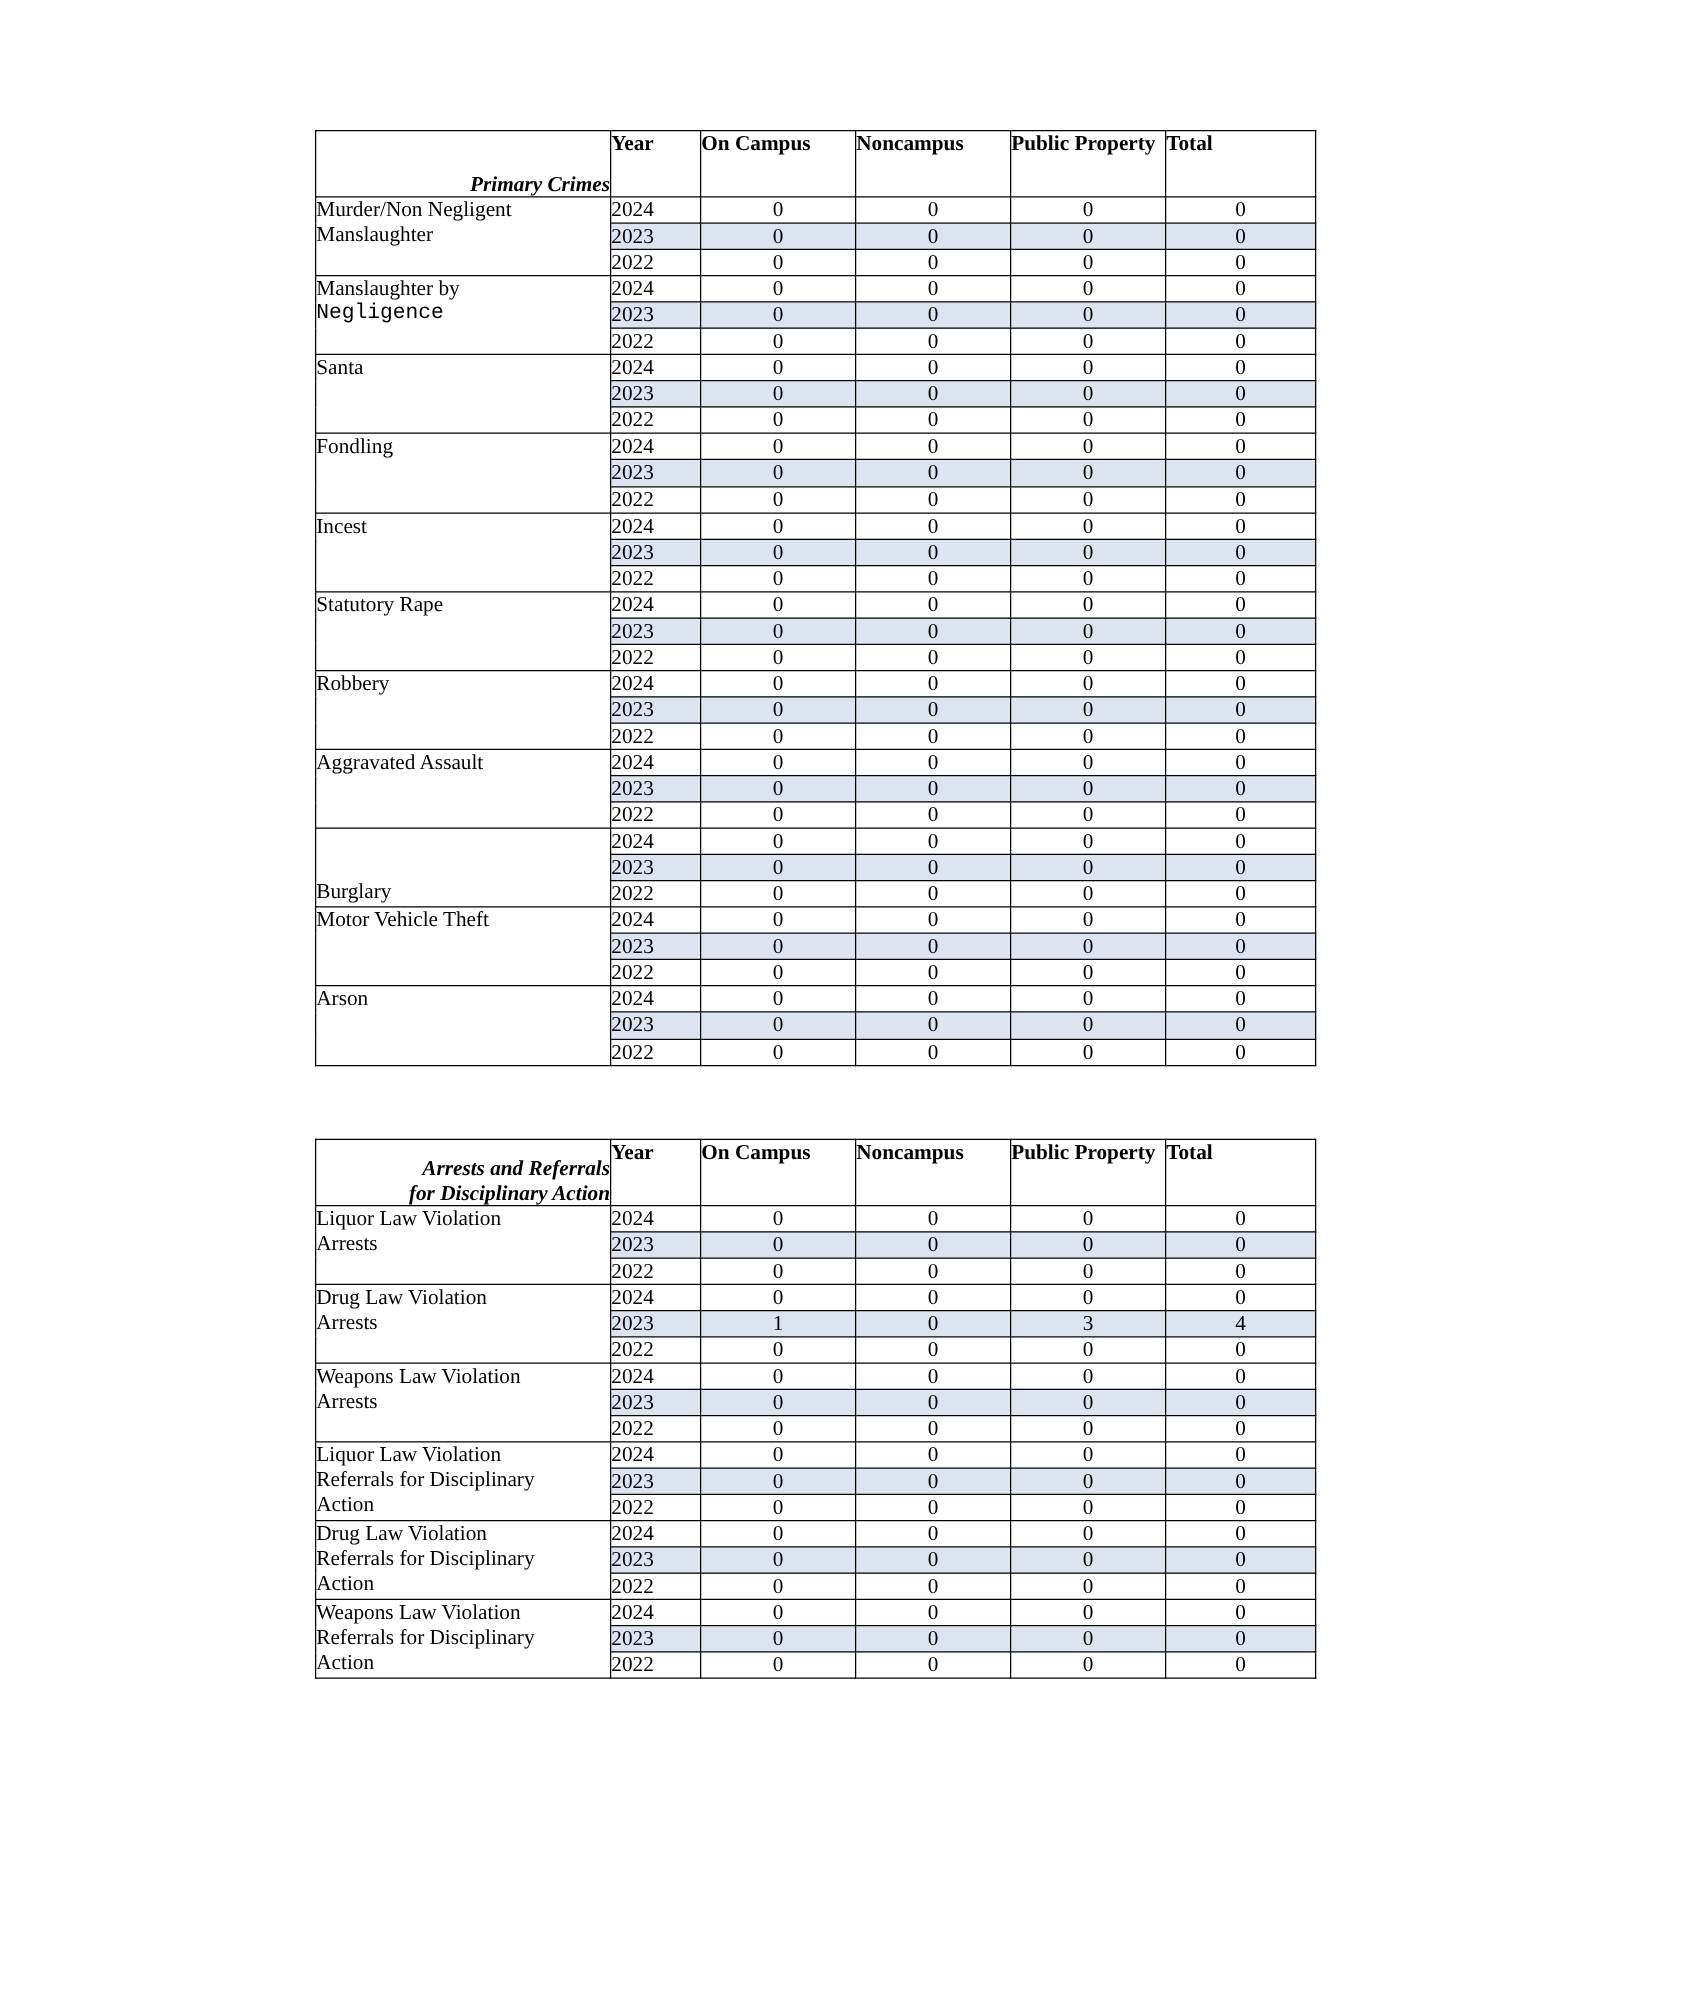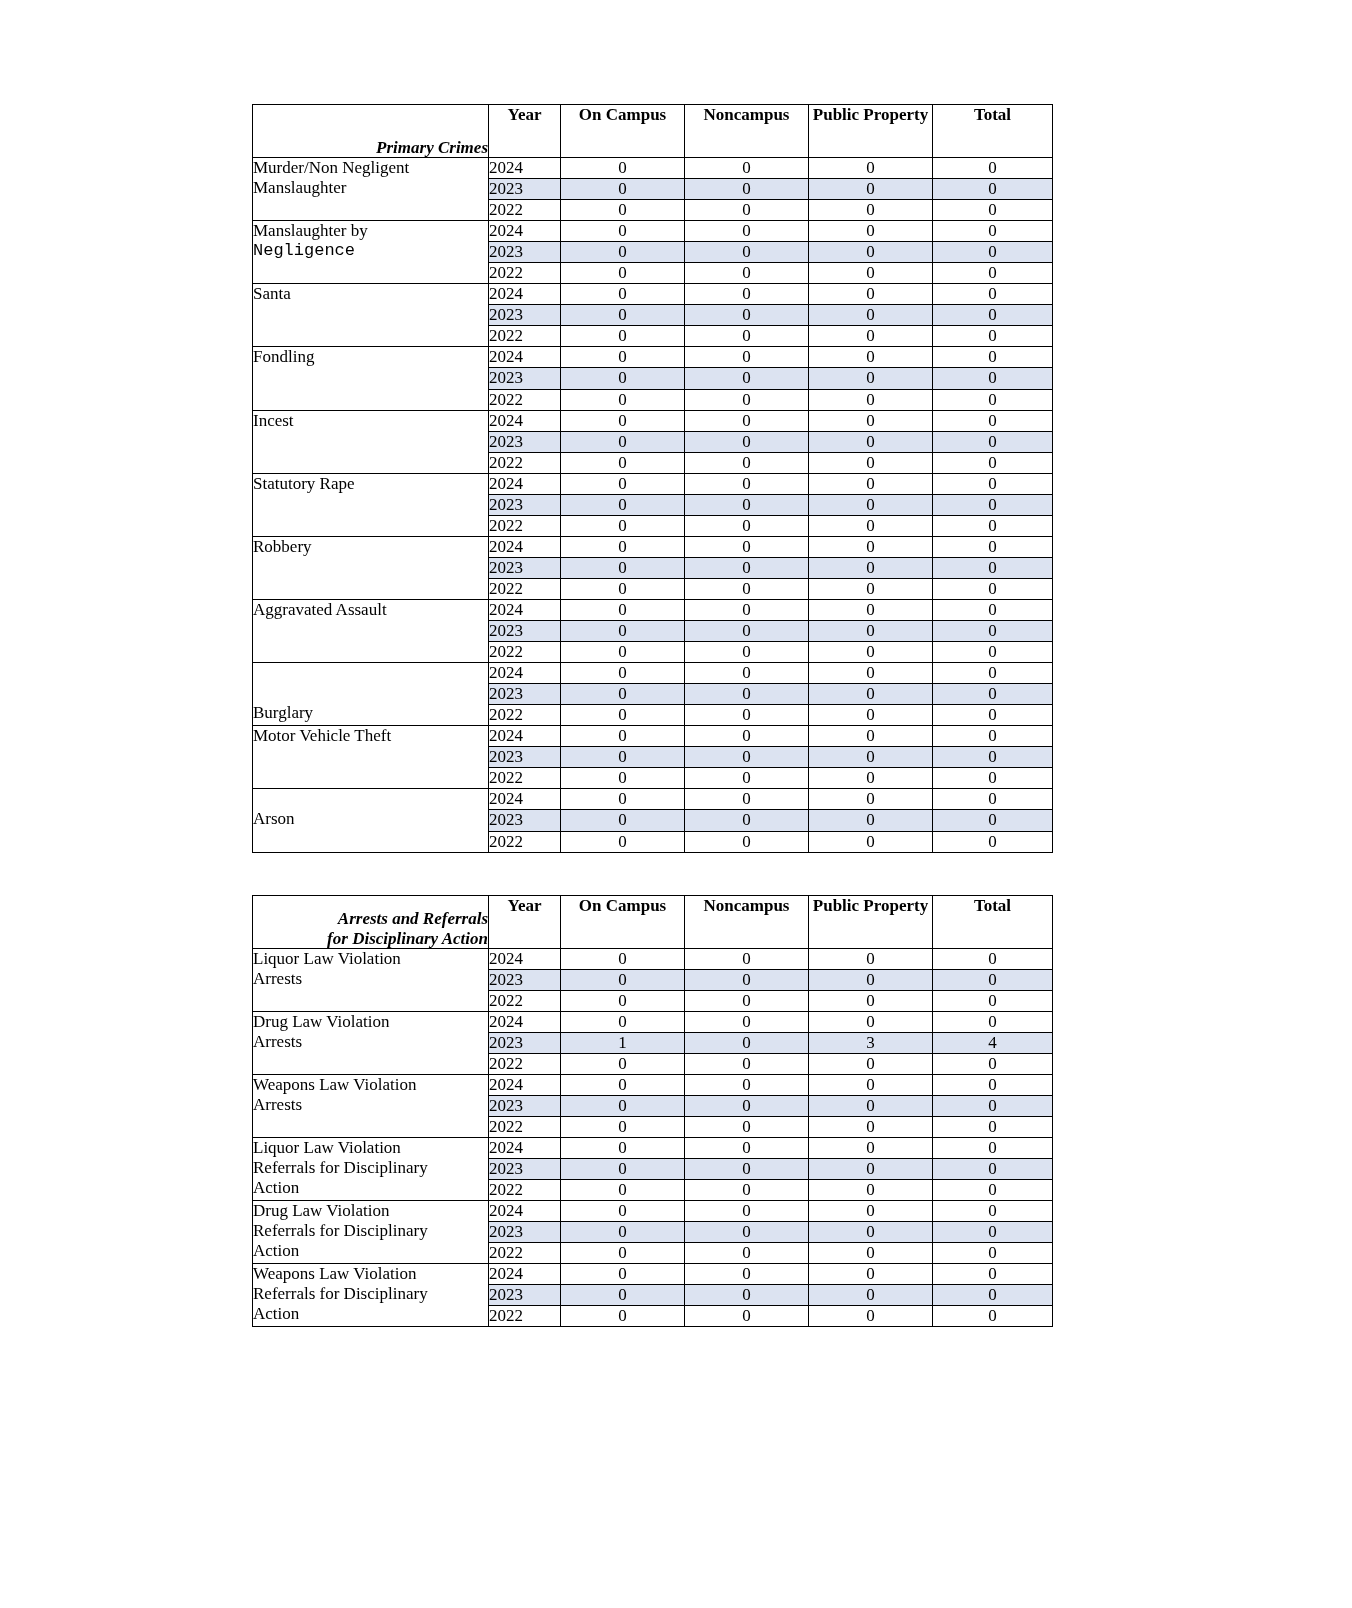--- a/index.html
+++ b/index.html
@@ -32,21 +32,21 @@
   .title-sub {
     font-family: "Liberation Serif", serif;
     font-size: 24px;
     padding-left: 6px;
   }
   .table-wrap {
     margin-left: 252px;
     width: 800px;
   }
   .first-table-wrap { margin-top: 56px; }
-  .second-table-wrap { margin-top: 42px; }
+  .second-table-wrap { margin-top: 58px; }
 
   table.crime {
     border-collapse: collapse;
     width: 800px;
     table-layout: fixed;
     font-size: 17px;
   }
   table.crime col.c-label { width: 236px; }
   table.crime col.c-year  { width: 72px; }
   table.crime col.c-on    { width: 124px; }
@@ -55,21 +55,21 @@
   table.crime col.c-tot   { width: 120px; }
 
   table.crime th,
   table.crime td {
     border: 1px solid #000000;
     padding: 0;
     vertical-align: top;
   }
   thead th {
     font-weight: bold;
-    text-align: center;
+    text-align: left;
     vertical-align: bottom;
     height: 52px;
     padding: 4px 4px 4px 4px;
     line-height: 1.12;
   }
   thead th.label-head {
     text-align: right;
     padding-left: 10px;
     vertical-align: bottom;
     font-style: italic;
@@ -380,21 +380,21 @@
           </tr>
           <tr>
             <td class="yearcell">2022</td>
             <td class="datacell">0</td>
             <td class="datacell">0</td>
             <td class="datacell">0</td>
             <td class="datacell">0</td>
           </tr>
           <tr class="group-start">
             <td class="rowlabel group-top" rowspan="3">
-              <span style="display: block; margin-top: 20px;">Arson</span>
+              <span style="display: block;">Arson</span>
             </td>
             <td class="yearcell">2024</td>
             <td class="datacell">0</td>
             <td class="datacell">0</td>
             <td class="datacell">0</td>
             <td class="datacell">0</td>
           </tr>
           <tr class="shaded">
             <td class="yearcell">2023</td>
             <td class="datacell">0</td>

